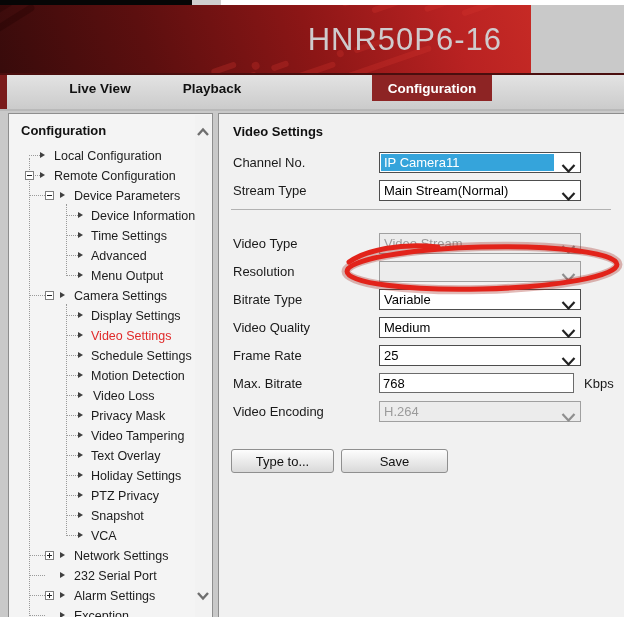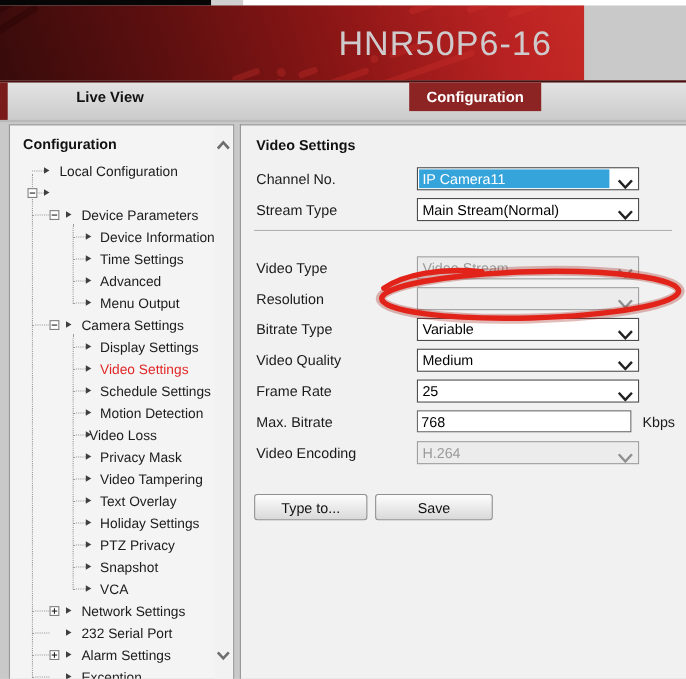--- a/index.html
+++ b/index.html
@@ -120,38 +120,40 @@
       <rect x="30" y="-6" width="54" height="7" rx="3.5"></rect>
         <rect x="58" y="10" width="40" height="7" rx="3.5"></rect>
     </g>
   </svg>
   <div id="banner-title">HNR50P6-16</div>
 </div>
 
 <div id="nav">
   <div id="nav-notch"></div>
 <div class="tab" style="left: 56px; width: 88px;">Live View</div>
+    <div class="tab" style="left: 168px; width: 88px;">Playback</div>
     <div class="tab active" style="left: 372px; width: 120px; background: rgb(141, 36, 36);">Configuration</div>
   </div>
 
 <div id="sidebar">
   <div id="sidebar-title">Configuration</div>
   <div class="spine" id="spine1"></div>
   <div class="spine" id="spine2"></div>
   <div class="spine" id="spine3"></div>
   <div id="tree">
       <div class="trow" style="top: 32px;">
         <span class="stub" style="left: 20px; width: 11px;"></span>
         <span class="tri" style="left: 31px;"></span>
         <span class="tlabel" style="left: 45px;">Local Configuration</span>
       </div>
       <div class="trow" style="top: 52px;">
         <span class="stub" style="left: 20px; width: 11px;"></span>
         <span class="ebox minus" style="left: 16px;"></span>
         <span class="tri" style="left: 31px;"></span>
+        <span class="tlabel" style="left: 45px;">Remote Configuration</span>
       </div>
       <div class="trow" style="top: 72px;">
         <span class="stub" style="left: 20px; width: 16px;"></span>
         <span class="ebox minus" style="left: 36px;"></span>
         <span class="tri" style="left: 51px;"></span>
         <span class="tlabel" style="left: 65px;">Device Parameters</span>
       </div>
       <div class="trow" style="top: 92px; padding-left: 24px;">
         <span class="stub" style="left: 57px; width: 12px;"></span>
         <span class="tri" style="left: 69px;"></span>
@@ -194,21 +196,21 @@
         <span class="tlabel" style="left: 82px;">Schedule Settings</span>
       </div>
       <div class="trow" style="top: 252px;">
         <span class="stub" style="left: 57px; width: 12px;"></span>
         <span class="tri" style="left: 69px;"></span>
         <span class="tlabel" style="left: 82px;">Motion Detection</span>
       </div>
       <div class="trow" style="top: 272px;">
         <span class="stub" style="left: 57px; width: 12px;"></span>
         <span class="tri" style="left: 69px;"></span>
-        <span class="tlabel" style="left: 72px;">Video Loss</span>
+        <span class="tlabel" style="left: 84px;">Video Loss</span>
       </div>
       <div class="trow" style="top: 292px;">
         <span class="stub" style="left: 57px; width: 12px;"></span>
         <span class="tri" style="left: 69px;"></span>
         <span class="tlabel" style="left: 82px;">Privacy Mask</span>
       </div>
       <div class="trow" style="top: 312px;">
         <span class="stub" style="left: 57px; width: 12px;"></span>
         <span class="tri" style="left: 69px;"></span>
         <span class="tlabel" style="left: 82px;">Video Tampering</span>

